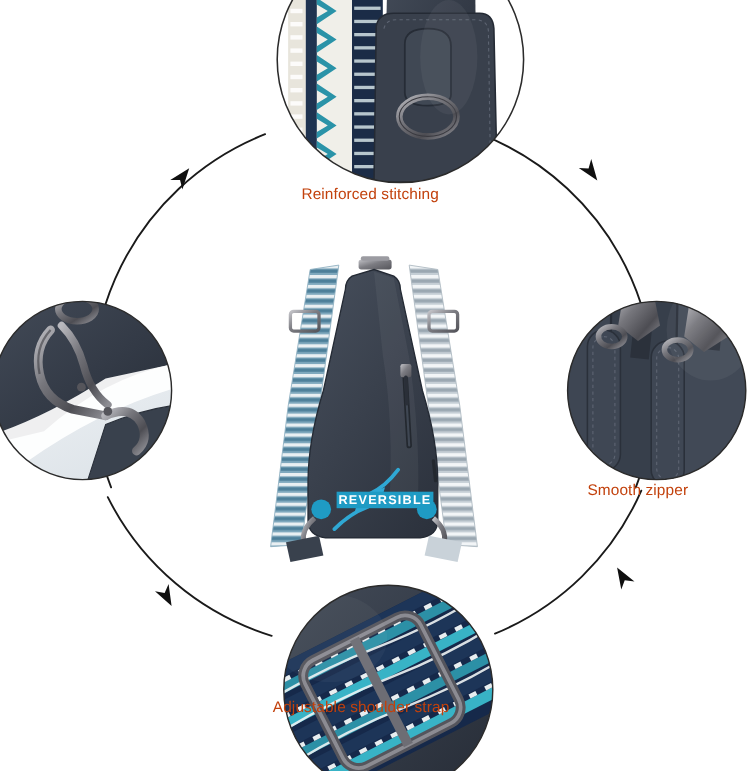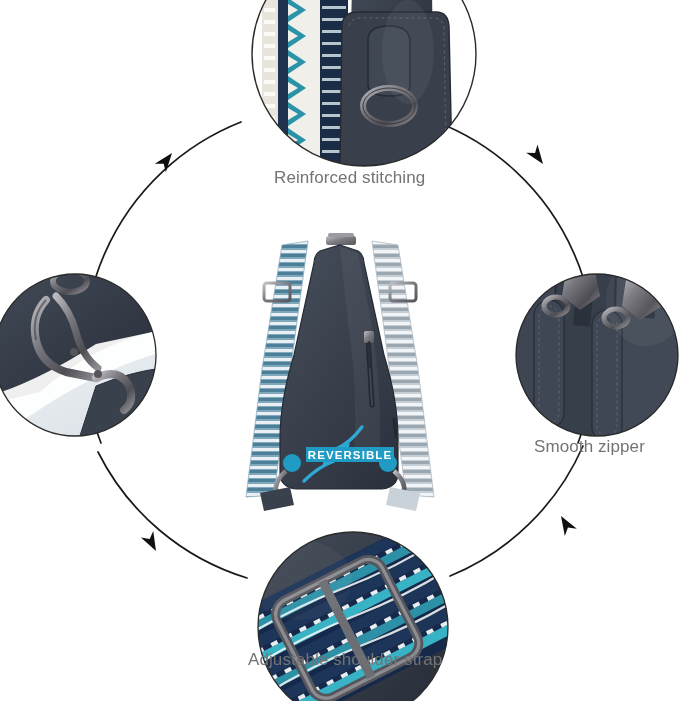--- a/index.html
+++ b/index.html
@@ -5,21 +5,21 @@
   html,body{margin:0;padding:0;background:#ffffff;}
   body{width:679px;height:701px;position:relative;overflow:hidden;
        font-family:"Liberation Sans","DejaVu Sans",sans-serif;}
 
   .stage{position:absolute;inset:0;width:679px;height:701px;background:#fff;}
 
   
   .ring{position:absolute;left:0;top:0;width:679px;height:701px;}
 
   
-  .caption{position:absolute;font-size:17px;color:#737373;
+  .caption{position:absolute;font-size:14px;color:#c2410c;
            white-space:nowrap;letter-spacing:.1px;}
 
   
   .hero{position:absolute;left:212px;top:205px;width:255px;height:310px;}
 
   .rev-banner{position:absolute;display:flex;align-items:center;justify-content:center;
               color:#ffffff;font-size:11.5px;font-weight:700;letter-spacing:1.1px;}
 </style>
 </head>
 <body>
@@ -416,15 +416,15 @@
     <div class="rev-banner" style="left:94px;top:242px;width:88px;height:15px;background:#1f9bc4;">
       <span>REVERSIBLE</span>
     </div>
   </div>
 
   <div class="caption" style="left:274px;top:168px;">Reinforced stitching</div>
 
 
   <div class="caption" style="left:534px;top:437px;text-align:right;">Smooth zipper</div>
 
-  <div class="caption" style="left:248px;top:650px;">Adjustable shoulder strap</div>
+  <div class="caption" style="left:248px;top:634px;">Adjustable shoulder strap</div>
 
 </div>
 
 </body></html>

